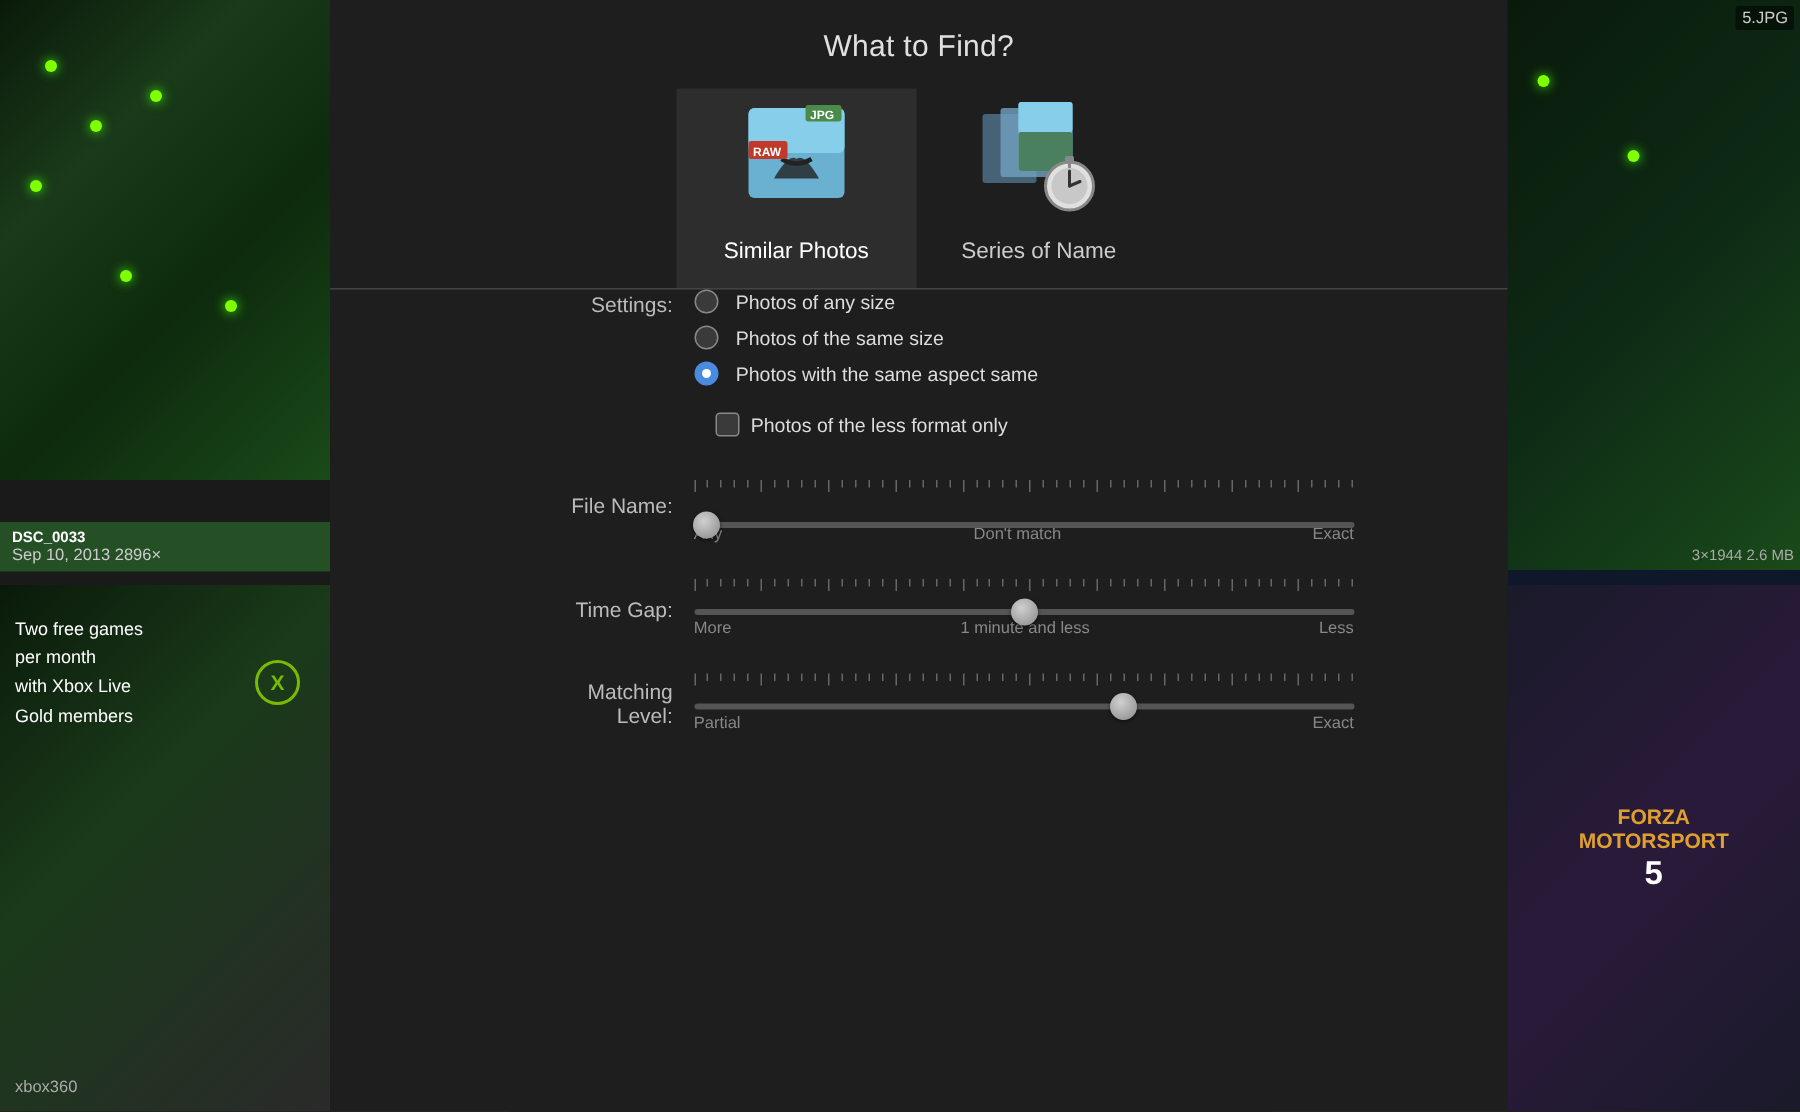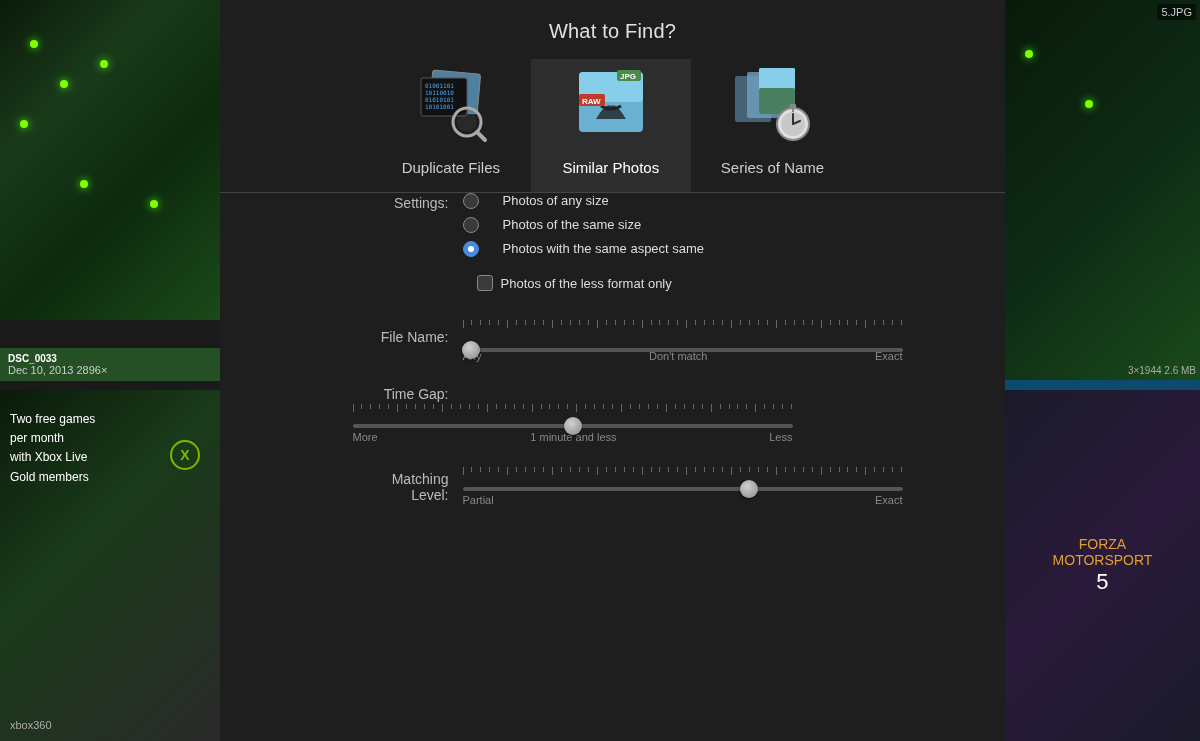--- a/index.html
+++ b/index.html
@@ -16,21 +16,21 @@
     .bg-left {
       position: absolute;
       left: 0; top: 0;
       width: 220px; height: 741px;
       background: #1a1a1a;
     }
     .bg-right {
       position: absolute;
       right: 0; top: 0;
       width: 195px; height: 741px;
-      background: #0c4a6e;
+      background: #0f172a;
     }
 
     
     .bg-photo {
       position: absolute;
       overflow: hidden;
     }
     .bg-photo-tl {
       left: 0; top: 0;
       width: 220px; height: 320px;
@@ -209,22 +209,22 @@
     }
 
     .radio-group {
       display: flex;
       flex-direction: column;
       gap: 8px;
     }
 
     .radio-item {
       display: flex;
-      align-items: flex-start;
-      gap: 24px;
+      align-items: center;
+      gap: 12px;
       cursor: pointer;
     }
 
     .radio-btn {
       width: 16px;
       height: 16px;
       border-radius: 50%;
       border: 1px solid #888;
       background: #3a3a3a;
       display: flex;
@@ -375,21 +375,21 @@
       width: 170px; height: 120px;
       background: linear-gradient(135deg, #1a1a2a 0%, #2a1a3a 50%, #1a1a2a 100%);
       display: flex;
       align-items: center;
       justify-content: center;
       overflow: hidden;
     }
     .forza-title {
       color: #e0a030;
       font-size: 14px;
-      font-weight: normal;
+      font-weight: bold;
       text-align: center;
       line-height: 1.2;
     }
   </style>
 </head>
 <body>
 
 <div class="bg-left">
   <div class="bg-photo bg-photo-tl">
 
@@ -407,21 +407,21 @@
     </div>
     <div style="position:absolute;top:50px;right:20px;">
       <div style="width:30px;height:30px;border-radius:50%;border:2px solid #7aba00;display:flex;align-items:center;justify-content:center;">
         <span style="color:#7aba00;font-size:14px;font-weight:bold;">X</span>
       </div>
     </div>
     <div style="position:absolute;bottom:10px;left:10px;color:#aaa;font-size:11px;">xbox360</div>
   </div>
   <div class="photo-label" style="position:absolute;bottom:360px;left:0;right:0;background:rgba(40,90,40,0.85);padding:5px 8px;">
     <div class="filename">DSC_0033</div>
-    <div class="fileinfo">Dec 10, 2013  2896×</div>
+    <div class="fileinfo">Sep 10, 2013  2896×</div>
   </div>
 </div>
 
 <div class="bg-right">
   <div class="sort-bar">
     <span>Sort by Date</span>
     <span style="margin-left:4px;">▾</span>
   </div>
   <div class="bg-photo bg-photo-tr">
     <div class="green-light" style="top:50px;left:20px;"></div>
@@ -434,40 +434,20 @@
       <div class="forza-title">FORZA<br>MOTORSPORT<br><span style="font-size:22px;color:#fff;">5</span></div>
     </div>
   </div>
 </div>
 
 <div class="dialog-overlay">
   <h2 class="dialog-title">What to Find?</h2>
 
   <div class="categories-row">
 
-    <div class="category-item">
-      <div class="category-icon">
-        <svg width="80" height="80" viewBox="0 0 80 80">
-
-          <rect x="20" y="8" width="48" height="40" rx="3" fill="#5080a0" transform="rotate(5,44,28)"></rect>
-          <rect x="20" y="8" width="48" height="40" rx="3" fill="none" stroke="#888" stroke-width="1" transform="rotate(5,44,28)"></rect>
-
-          <rect x="10" y="14" width="46" height="38" rx="2" fill="#111" stroke="#555" stroke-width="1"></rect>
-          <text x="14" y="24" font-family="monospace" font-size="6" fill="#4af">01001101</text>
-          <text x="14" y="31" font-family="monospace" font-size="6" fill="#4af">10110010</text>
-          <text x="14" y="38" font-family="monospace" font-size="6" fill="#4af">01010101</text>
-          <text x="14" y="45" font-family="monospace" font-size="6" fill="#4af">10101001</text>
-
-          <circle cx="56" cy="58" r="14" fill="none" stroke="#aaa" stroke-width="3"></circle>
-          <circle cx="56" cy="58" r="10" fill="rgba(255,255,255,0.05)"></circle>
-          <line x1="66" y1="68" x2="74" y2="76" stroke="#aaa" stroke-width="4" stroke-linecap="round"></line>
-        </svg>
-      </div>
-      <span class="category-label">Duplicate Files</span>
-    </div>
 
     <div class="category-item active" style="background:rgba(60,60,60,0.5);">
       <div class="category-icon">
         <svg width="80" height="80" viewBox="0 0 80 80">
 
           <rect x="8" y="8" width="64" height="60" rx="4" fill="#6ab0d0"></rect>
           <rect x="8" y="8" width="64" height="30" rx="4" fill="#87ceeb"></rect>
 
           <path d="M25 55 Q35 38 40 42 Q45 38 55 55" fill="#222" opacity="0.8"></path>
           <path d="M30 42 Q40 48 50 42" fill="none" stroke="#222" stroke-width="3"></path>
@@ -605,21 +585,21 @@
           </div>
         </div>
         <div class="slider-labels" style="width:440px;">
           <span>Any</span>
           <span class="mid">Don't match</span>
           <span>Exact</span>
         </div>
       </div>
     </div>
 
-    <div class="settings-row" style="align-items:flex-start;margin-top:4px;flex-direction:column;">
+    <div class="settings-row" style="align-items:center;margin-top:4px;">
       <span class="settings-label">Time Gap:</span>
       <div class="slider-container">
         <div style="width:440px;position:relative;">
             <div style="display: flex; justify-content: space-between; width: 440px; height: 10px;">
               <div style="width: 1px; height: 8px; background: rgb(102, 102, 102); margin-top: 2px;"></div>
               <div style="width: 1px; height: 5px; background: rgb(102, 102, 102); margin-top: 2px;"></div>
               <div style="width: 1px; height: 5px; background: rgb(102, 102, 102); margin-top: 2px;"></div>
               <div style="width: 1px; height: 5px; background: rgb(102, 102, 102); margin-top: 2px;"></div>
               <div style="width: 1px; height: 5px; background: rgb(102, 102, 102); margin-top: 2px;"></div>
               <div style="width: 1px; height: 8px; background: rgb(102, 102, 102); margin-top: 2px;"></div>

